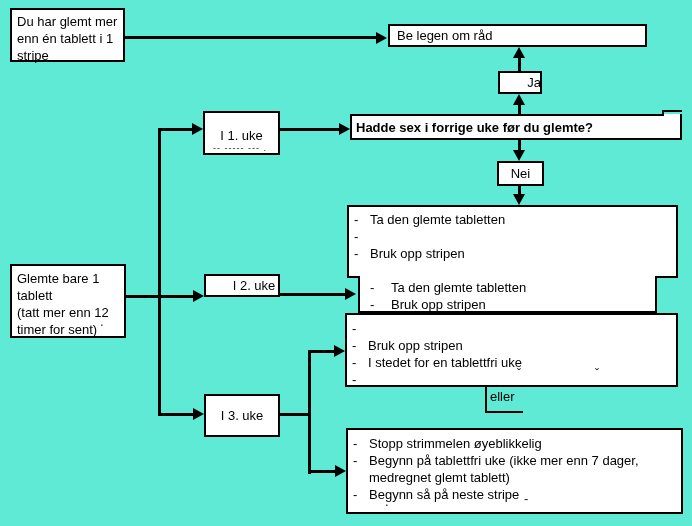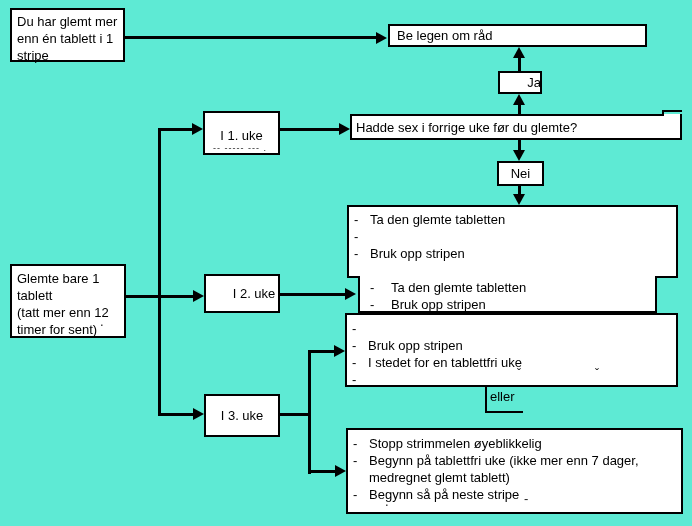--- a/index.html
+++ b/index.html
@@ -41,34 +41,34 @@
 <div id="canvas">
 
   <div class="box pad pre" style="left:10px;top:8px;width:115px;height:54px;">Du har glemt mer
 enn én tablett i 1
 stripe</div>
 
   <div class="box vcenter" style="left:388px;top:24px;width:259px;height:23px;padding-left:7px;">Be legen om råd</div>
 
   <div class="box ccenter" style="left:498px;top:71px;width:44px;height:23px;padding-left:28px;">Ja</div>
 
-  <div class="box vcenter" style="left:350px;top:114px;width:332px;height:26px;padding-left:4px;">Hadde sex i forrige uke før du glemte?</div>
+  <div class="box vcenter" style="left:350px;top:114px;width:332px;height:26px;padding-left:4px;font-weight:bold;">Hadde sex i forrige uke før du glemte?</div>
 
   <div class="patch" style="left:663px;top:114px;width:17px;height:2px;z-index:2;"></div>
   <div class="hl" style="left:662px;top:110px;width:20px;height:2px;z-index:2;"></div>
   <div class="vl" style="left:662px;top:110px;width:2px;height:6px;z-index:2;"></div>
 
   <div class="box ccenter" style="left:497px;top:161px;width:47px;height:25px;">Nei</div>
 
   <div class="box" style="left:203px;top:111px;width:77px;height:44px;text-align:center;padding-top:14px;">
     <span>I 1. uke</span>
     <span class="artifact" style="left:8px;top:29px;font-size:9px;letter-spacing:1px;">-- ----- --- .</span>
   </div>
 
-  <div class="box ccenter" style="left:204px;top:274px;width:76px;height:39px;padding-left:24px;">I 2. uke</div>
+  <div class="box ccenter" style="left:204px;top:274px;width:76px;height:23px;padding-left:24px;">I 2. uke</div>
 
   <div class="box ccenter" style="left:204px;top:394px;width:76px;height:43px;">I 3. uke</div>
 
   <div class="box pad pre" style="left:10px;top:264px;width:116px;height:74px;padding-top:4px;">Glemte bare 1
 tablett
 (tatt mer enn 12
 timer for sent)</div>
 
   <div class="box bullets" style="left:347px;top:205px;width:331px;height:73px;z-index:1;">
       <div class="li">

